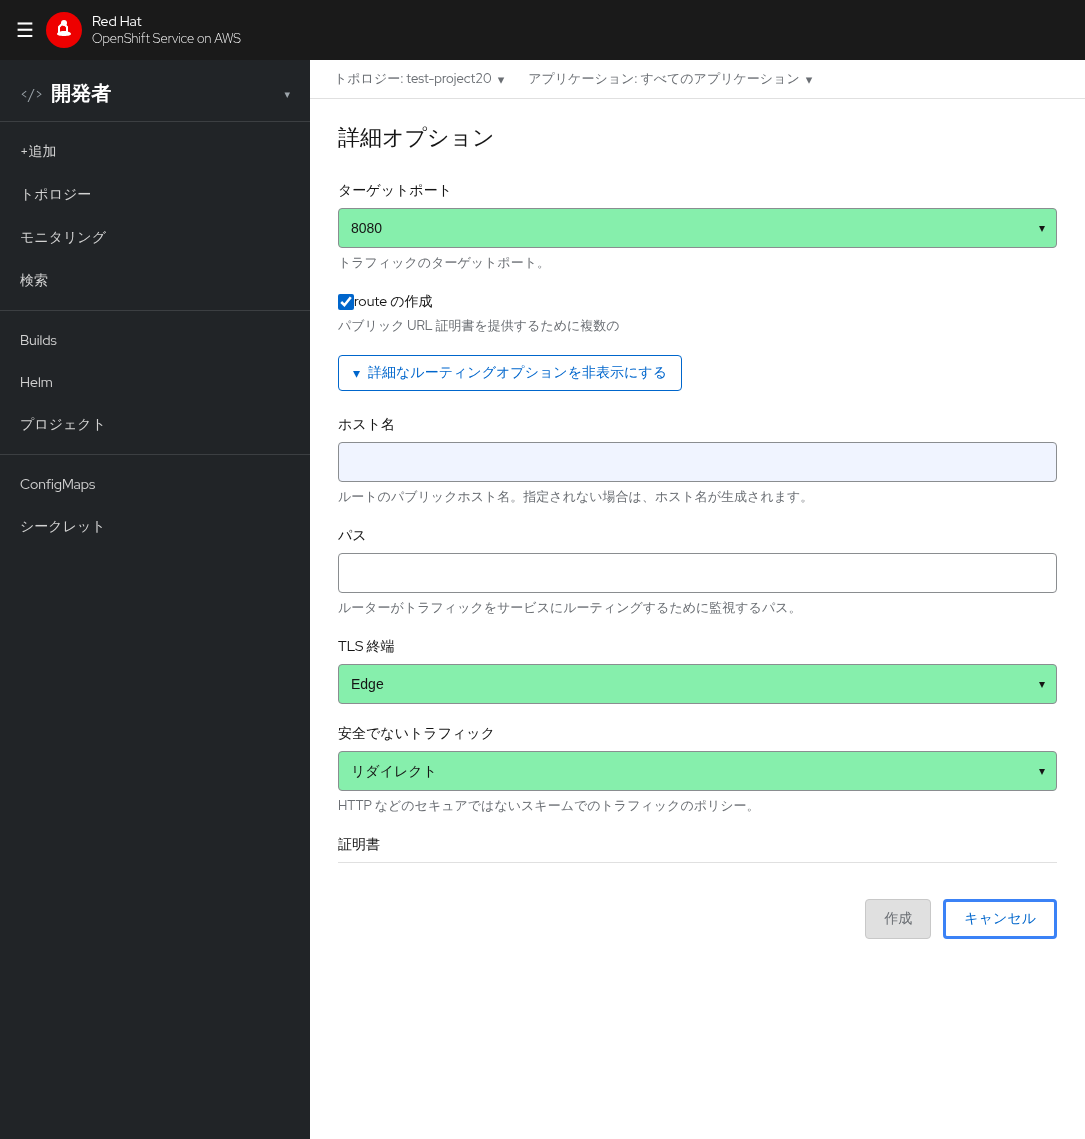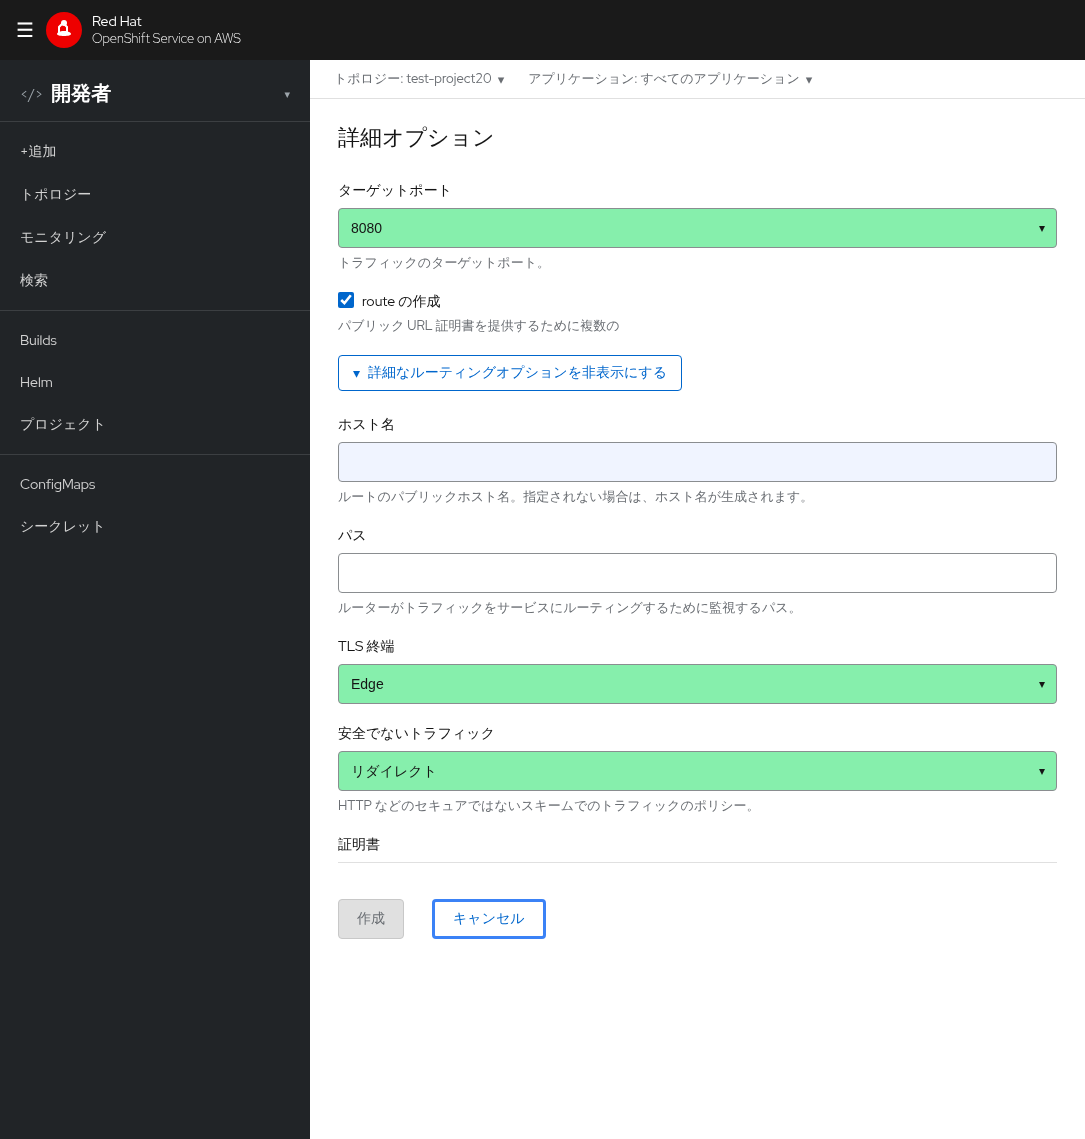--- a/index.html
+++ b/index.html
@@ -132,22 +132,21 @@
       color: #151515;
       border: 1px solid #8a8d90;
       border-radius: 4px;
       background: #fff;
       outline: none;
     }
     .form-input.prefilled { background: #f0f4ff; color: #151515; }
 
     .checkbox-row {
       display: flex;
-      align-items: flex-start;
-      gap: 8px;
+      align-items: center;
       margin-bottom: 6px;
     }
     .checkbox-row input[type="checkbox"] {
       width: 16px;
       height: 16px;
       accent-color: #0066cc;
       cursor: pointer;
     }
     .checkbox-label {
       font-size: 14px;
@@ -165,23 +164,24 @@
       color: #0066cc;
       background: #fff;
       font-size: 14px;
       cursor: pointer;
       margin-bottom: 24px;
     }
 
     
     .action-buttons {
       display: flex;
-      gap: 28px;
+      gap: 12px;
       margin-top: 16px;
       padding-top: 16px;
+      justify-content: flex-end;
     }
     .btn-create {
       padding: 8px 18px;
       background: #e0e0e0;
       border: 1px solid #c8c8c8;
       border-radius: 4px;
       font-size: 14px;
       color: #6a6e73;
       cursor: pointer;
     }

